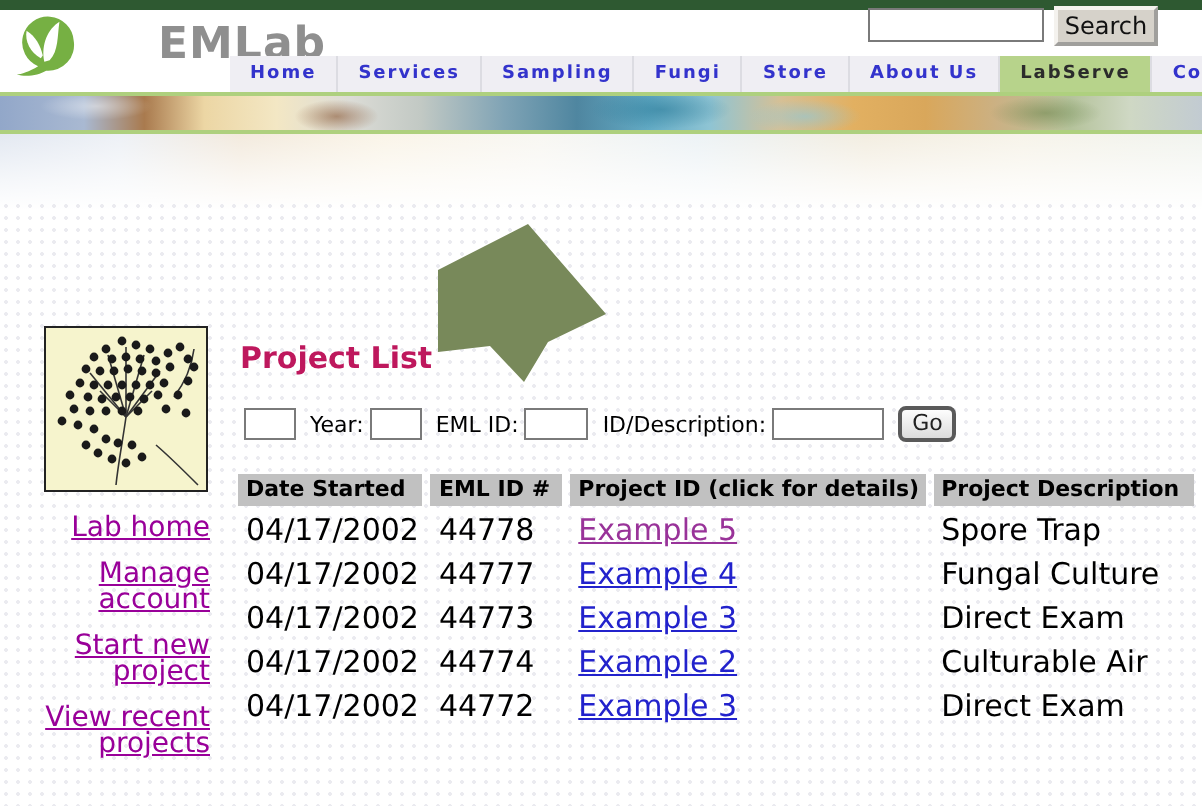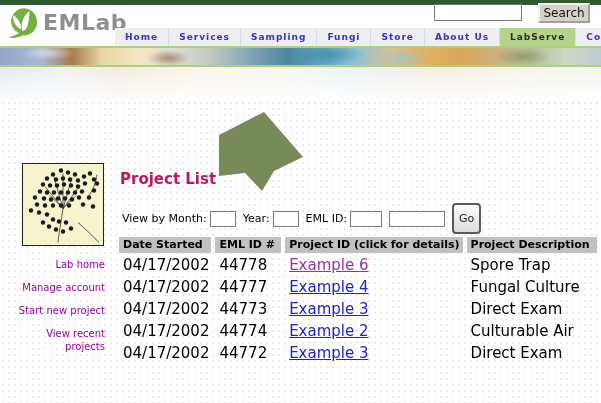--- a/index.html
+++ b/index.html
@@ -7,29 +7,29 @@
   body { font-family:"DejaVu Sans","Liberation Sans",sans-serif; background:#fff; }
   .page { position:relative; width:601px; height:403px; overflow:hidden; background:#fff; }
 
   
   .dots-layer { position:absolute; left:0; top:100px; width:601px; height:303px;
     background-image:radial-gradient(circle, #ebebf0 0.8px, transparent 1.1px);
     background-size:6px 6px; pointer-events:none; }
 
   .topbar { position:absolute; left:0; top:0; width:601px; height:5px; background:#2e5931; }
 
-  .logo { position:absolute; left:7px; top:6px; display:flex; align-items:center; }
+  .logo { position:absolute; left:7px; top:6px; display:flex; align-items:center;gap:36px; }
   .logo svg { width:33px; height:32px; }
   .logo-text { font-size:22px; font-weight:bold; color:#8f8f8f; letter-spacing:0.5px; margin-left:3px; }
 
   .search-input { position:absolute; left:434px; top:4px; width:88px; height:17px;
     border:1px solid #7a7a7a; background:#fff; font-size:11px; padding:1px 3px; }
   .search-btn { position:absolute; left:527px; top:3px; width:52px; height:20px;
     background:#d6d2ca; border:2px outset #f4f2ee; font-size:12px; color:#111;
-    font-family:"DejaVu Sans",sans-serif; cursor:pointer;margin-left:11px; }
+    font-family:"DejaVu Sans",sans-serif; cursor:pointer; }
 
   .nav { position:absolute; left:115px; top:28px; height:18px; display:flex; background:#efeef3; }
   .nav-item { display:flex; align-items:center; padding:0 10px; font-size:9px; font-weight:bold;
     letter-spacing:1px; color:#3333cc; text-decoration:none; border-left:1px solid #dcdce2;
     white-space:nowrap; }
   .nav-item:first-child { border-left:none; }
   .nav-item.active { background:#b7d38b; color:#2b2b2b; }
 
   .banner { position:absolute; left:0; top:46px; width:601px; height:21px;
     border-top:2px solid #aed07e; border-bottom:2px solid #aed07e;
@@ -52,37 +52,37 @@
   .arrow { position:absolute; left:215px; top:108px; width:92px; height:86px; }
 
   .page-title { position:absolute; left:120px; top:170px; font-size:15px; font-weight:bold; color:#be185d; }
 
   .filters { position:absolute; left:122px; top:203px; display:flex; align-items:center;
     font-size:11px; color:#000; white-space:nowrap; }
   .filters label { margin-right:3px; }
   .filters input { height:16px; border:1px solid #7a7a7a; background:#fff; font-size:11px;
     margin-right:7px; padding:0 2px; }
   .f-month { width:26px; } .f-year { width:26px; } .f-emlid { width:32px; } .f-desc { width:56px; }
-  .go-btn { height:31px; padding:0 5px; font-size:11px; color:#222; background:linear-gradient(#fdfdfd,#dcdcdc);
+  .go-btn { height:18px; padding:0 5px; font-size:11px; color:#222; background:linear-gradient(#fdfdfd,#dcdcdc);
     border:2px solid #5a5a5a; border-radius:4px; cursor:pointer; font-family:"DejaVu Sans",sans-serif; line-height:12px; }
 
   .datatable { position:absolute; left:115px; top:234px; border-collapse:separate; border-spacing:4px 3px; }
   .datatable th { background:#c1c1c1; font-size:11px; font-weight:bold; color:#000;
     text-align:left; padding:1px 2px 2px 4px; white-space:nowrap; }
   .datatable td { font-size:15px; color:#000; padding:3px 2px 3px 4px; line-height:13px; white-space:nowrap; }
   .col-date { width:78px; } .col-id { width:76px; } .col-proj { width:180px; } .col-desc { width:144px; }
   a.proj-link { color:#2222cc; text-decoration:underline; }
   a.proj-link.visited { color:#993399; }
 
   .thumb { position:absolute; left:22px; top:163px; width:82px; height:83px;
     border:1px solid #222; background:#f6f4cd; }
   .thumb svg { width:100%; height:100%; display:block; }
 
   .side-links { position:absolute; left:0; top:258px; width:105px; text-align:right; }
-  .side-links a { display:block; font-size:10px; color:#990099; 
+  .side-links a { display:block; font-size:14px; color:#990099; text-decoration:underline;
     margin-bottom:10px; line-height:13px;padding-left:17px; }
 </style>
 </head>
 <body>
 
 <div class="page">
 
   <div class="topbar"></div>
 
   <div class="logo">
@@ -112,42 +112,42 @@
   <div class="banner-fade"></div>
   <div class="dots-layer"></div>
 
   <svg class="arrow" viewBox="0 0 92 86">
     <polygon fill="#78895a" points="49,4 88,49 59,63 47,83 30,65 4,68 4,27"></polygon>
   </svg>
 
   <h1 class="page-title">Project List</h1>
 
   <div class="filters">
-    <label>View by Month:</label>
     <input class="f-month" value="" style="">
     <label>Year:</label>
     <input class="f-year" value="" style="">
     <label>EML ID:</label>
     <input class="f-emlid" value="" style="">
+    <label>ID/Description:</label>
     <input class="f-desc" value="" style="">
     <button class="go-btn">Go</button>
   </div>
 
   <table class="datatable">
     <tbody>
         <tr>
       <th class="col-date">Date Started</th>
       <th class="col-id">EML ID #</th>
       <th class="col-proj">Project ID (click for details)</th>
       <th class="col-desc">Project Description</th>
     </tr>
     <tr>
       <td>04/17/2002</td>
       <td>44778</td>
-      <td><a class="proj-link visited">Example 6</a></td>
+      <td><a class="proj-link visited">Example 5</a></td>
       <td>Spore Trap</td>
     </tr>
     <tr>
       <td>04/17/2002</td>
       <td>44777</td>
       <td><a class="proj-link">Example 4</a></td>
       <td>Fungal Culture</td>
     </tr>
     <tr>
       <td>04/17/2002</td>

